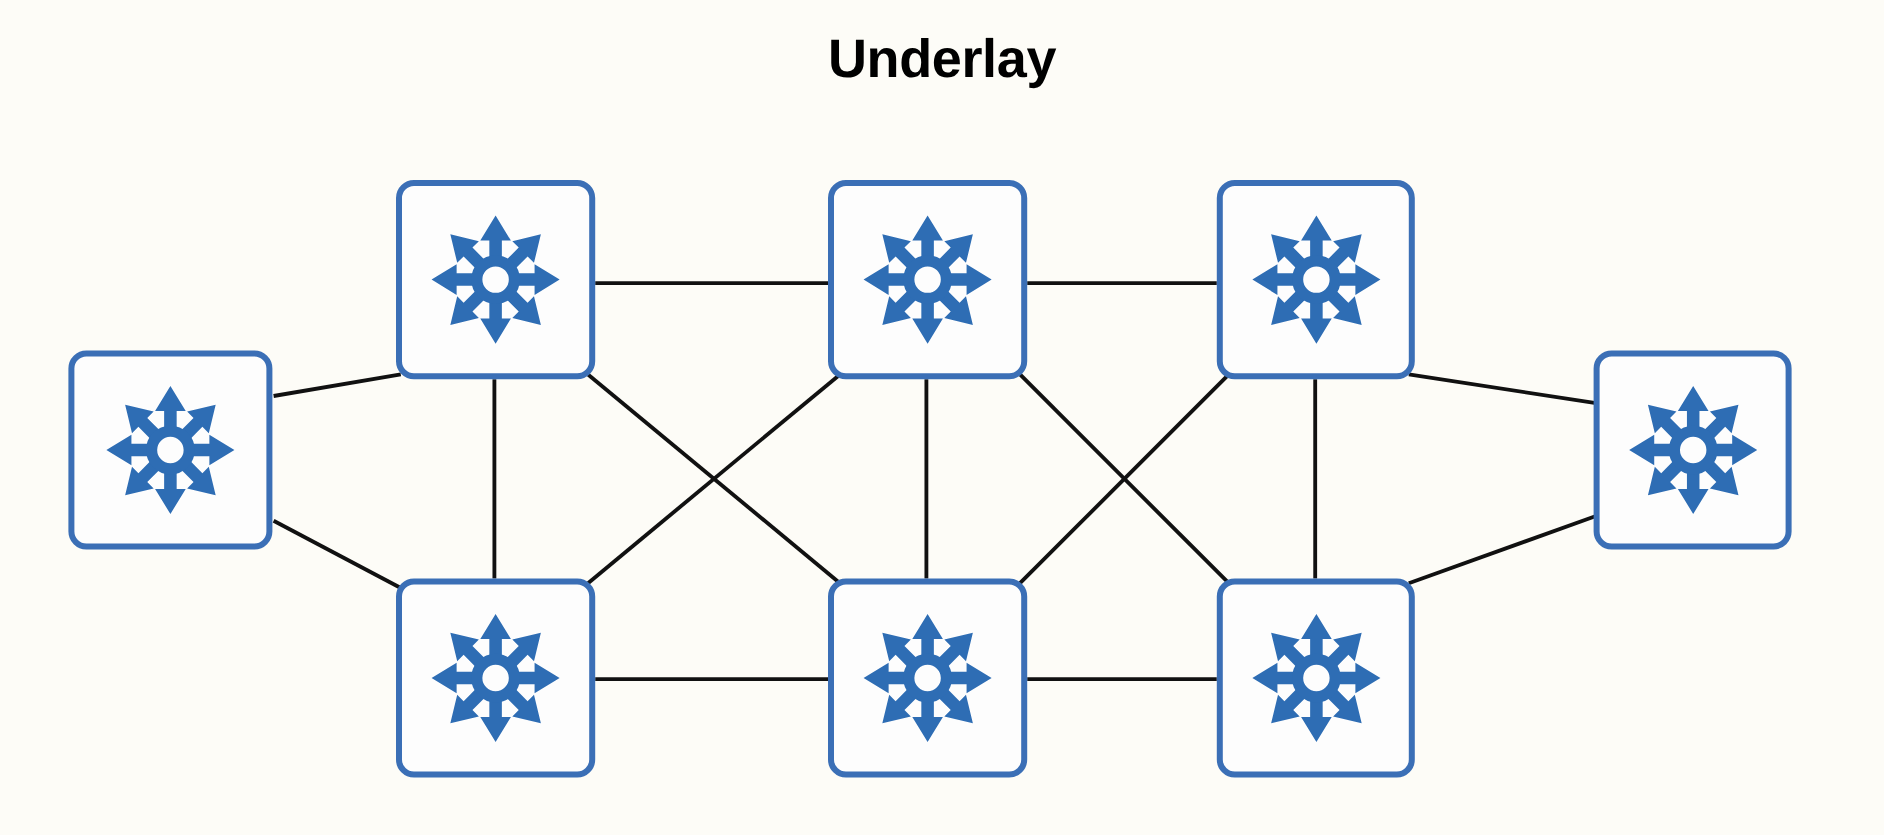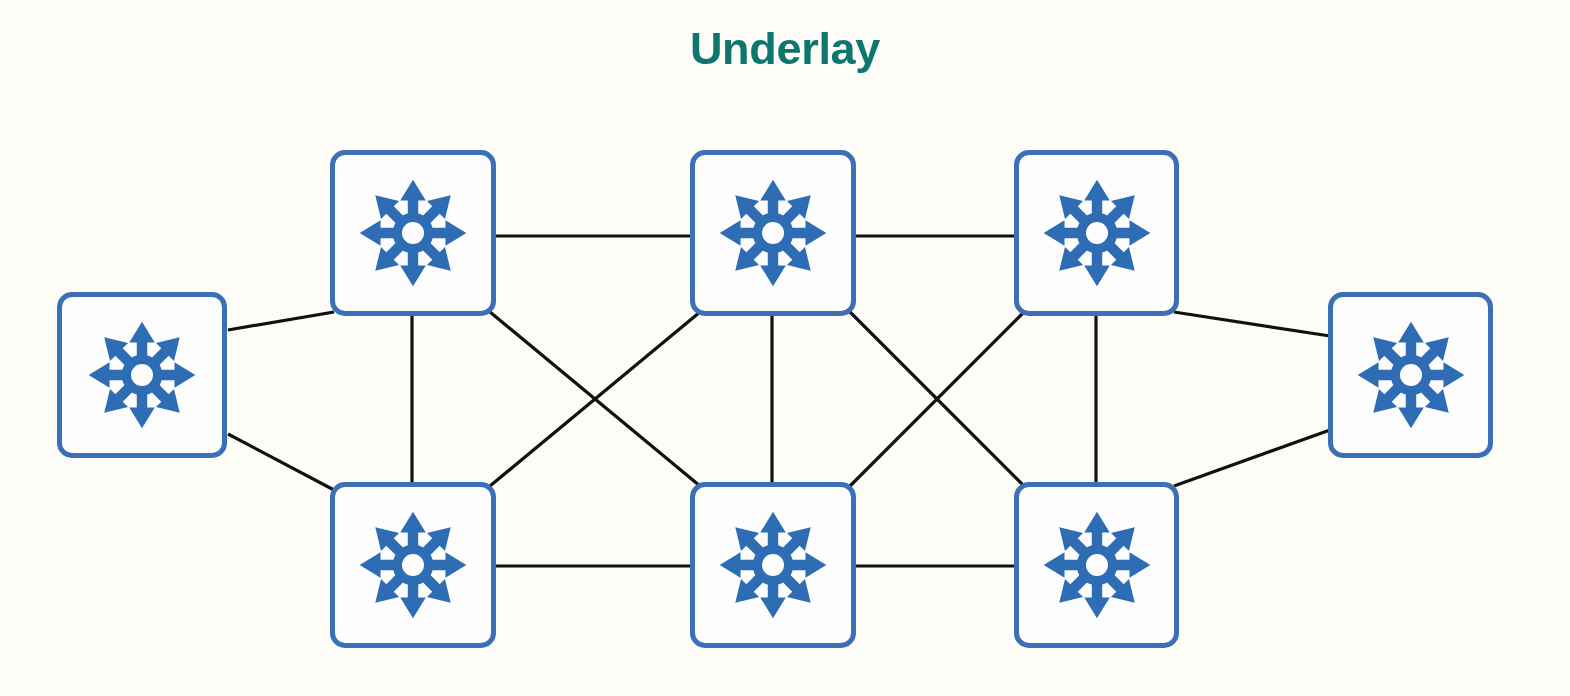--- a/index.html
+++ b/index.html
@@ -22,21 +22,21 @@
     background: #fdfcf7;
   }
   #diagram-title {
     position: absolute;
     left: 0;
     top: 26px;
     width: 1570px;
     text-align: center;
     font-size: 45px;
     font-weight: bold;
-    color: #0f766e;
+    color: #000000;
     letter-spacing: -0.3px;
     line-height: 1;
     user-select: none;
   }
   #edge-layer {
     position: absolute;
     left: 0;
     top: 0;
     width: 1570px;
     height: 696px;

